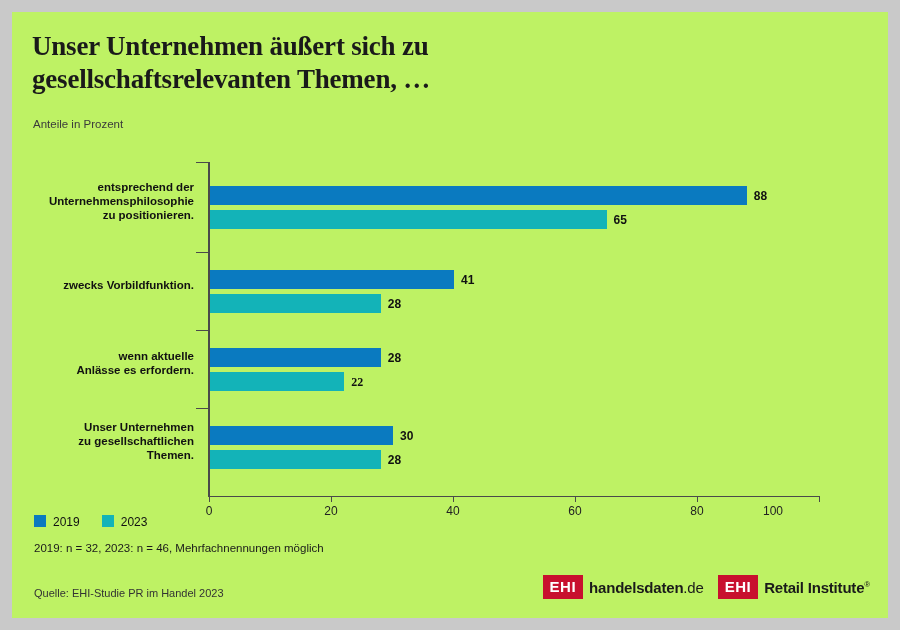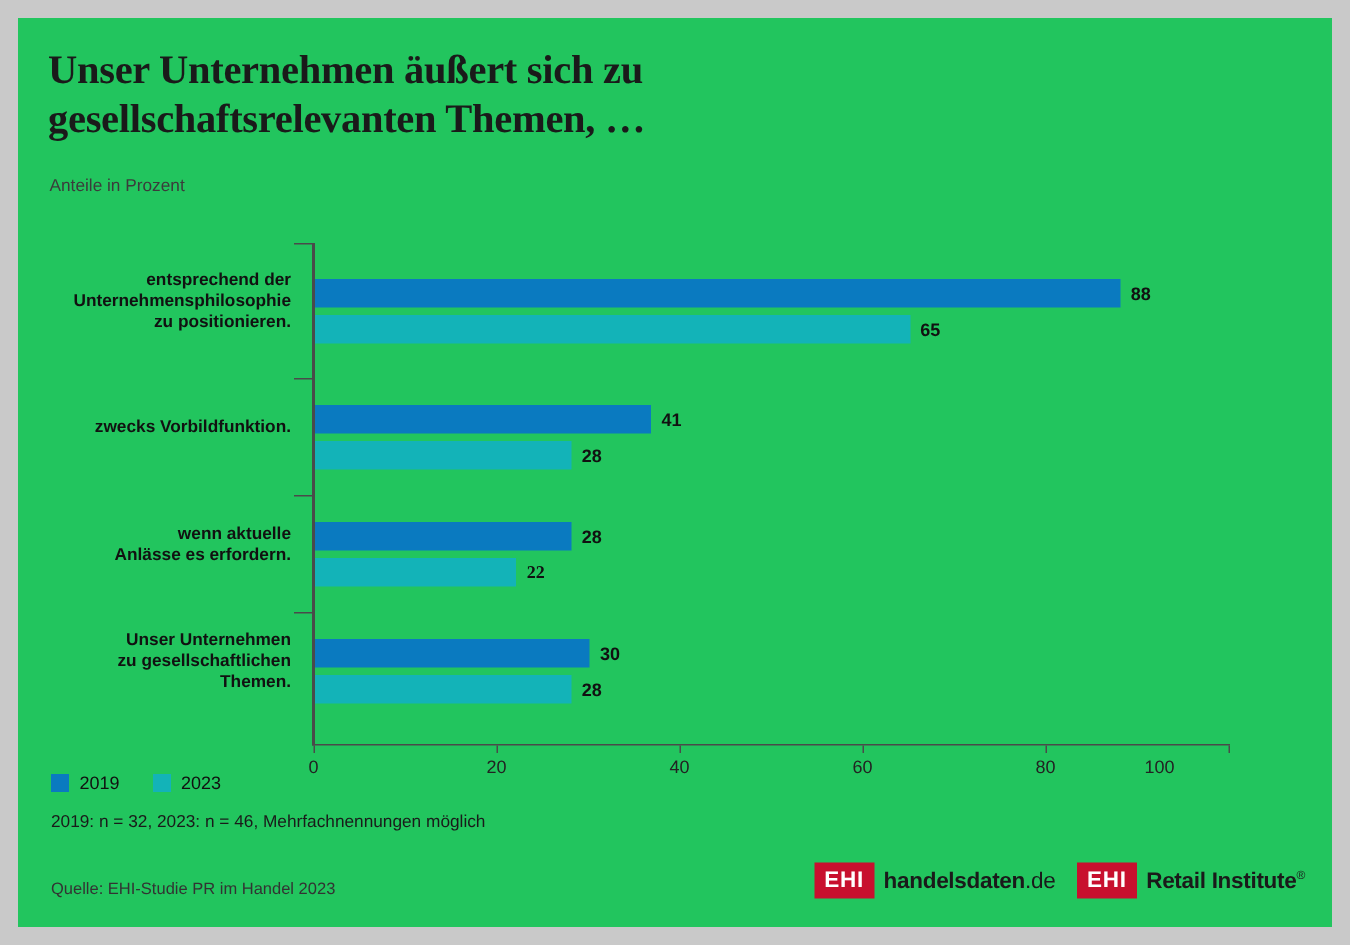--- a/index.html
+++ b/index.html
@@ -14,21 +14,21 @@
     height: 630px;
     background: #c9c9c9;
     overflow: hidden;
   }
   .card {
     position: absolute;
     left: 12px;
     top: 12px;
     width: 876px;
     height: 606px;
-    background: #22c55e;
+    background: #bef264;
     box-sizing: border-box;
   }
   .title {
     position: absolute;
     left: 20px;
     top: 18px;
     width: 640px;
     font-family: "Liberation Serif", serif;
     font-weight: bold;
     font-size: 27px;
@@ -127,21 +127,21 @@
 
   
   .legend {
     position: absolute;
     left: 22px;
     top: 503px;
     display: flex;
     align-items: center;
     gap: 22px;
   }
-  .legend-item { display: flex; align-items: center; gap: 7px; }
+  .legend-item { display: flex; gap: 7px; }
   .legend-swatch { width: 12px; height: 12px; }
   .legend-label { font-size: 12px; color: #111; }
 
   .note {
     position: absolute;
     left: 22px;
     top: 530px;
     font-size: 11.5px;
     color: #1a1a1a;
   }
@@ -231,21 +231,21 @@
         </div>
         <div class="bar b2023" style="top:24px;width:396.5px;text-align:right;">
           <span class="bar-value">65</span>
         </div>
       </div>
 
       <div class="group" style="top:118px;">
         <div class="cat-label" style="top:8px;">
           <div>zwecks Vorbildfunktion.</div>
         </div>
-        <div class="bar b2019" style="top:0px;width:224px;">
+        <div class="bar b2019" style="top:0px;width:244px;">
           <span class="bar-value">41</span>
         </div>
         <div class="bar b2023" style="top:24px;width:170.8px;">
           <span class="bar-value">28</span>
         </div>
       </div>
 
       <div class="group" style="top:196px;">
         <div class="cat-label" style="top:1px;">
           <div>wenn aktuelle</div>

